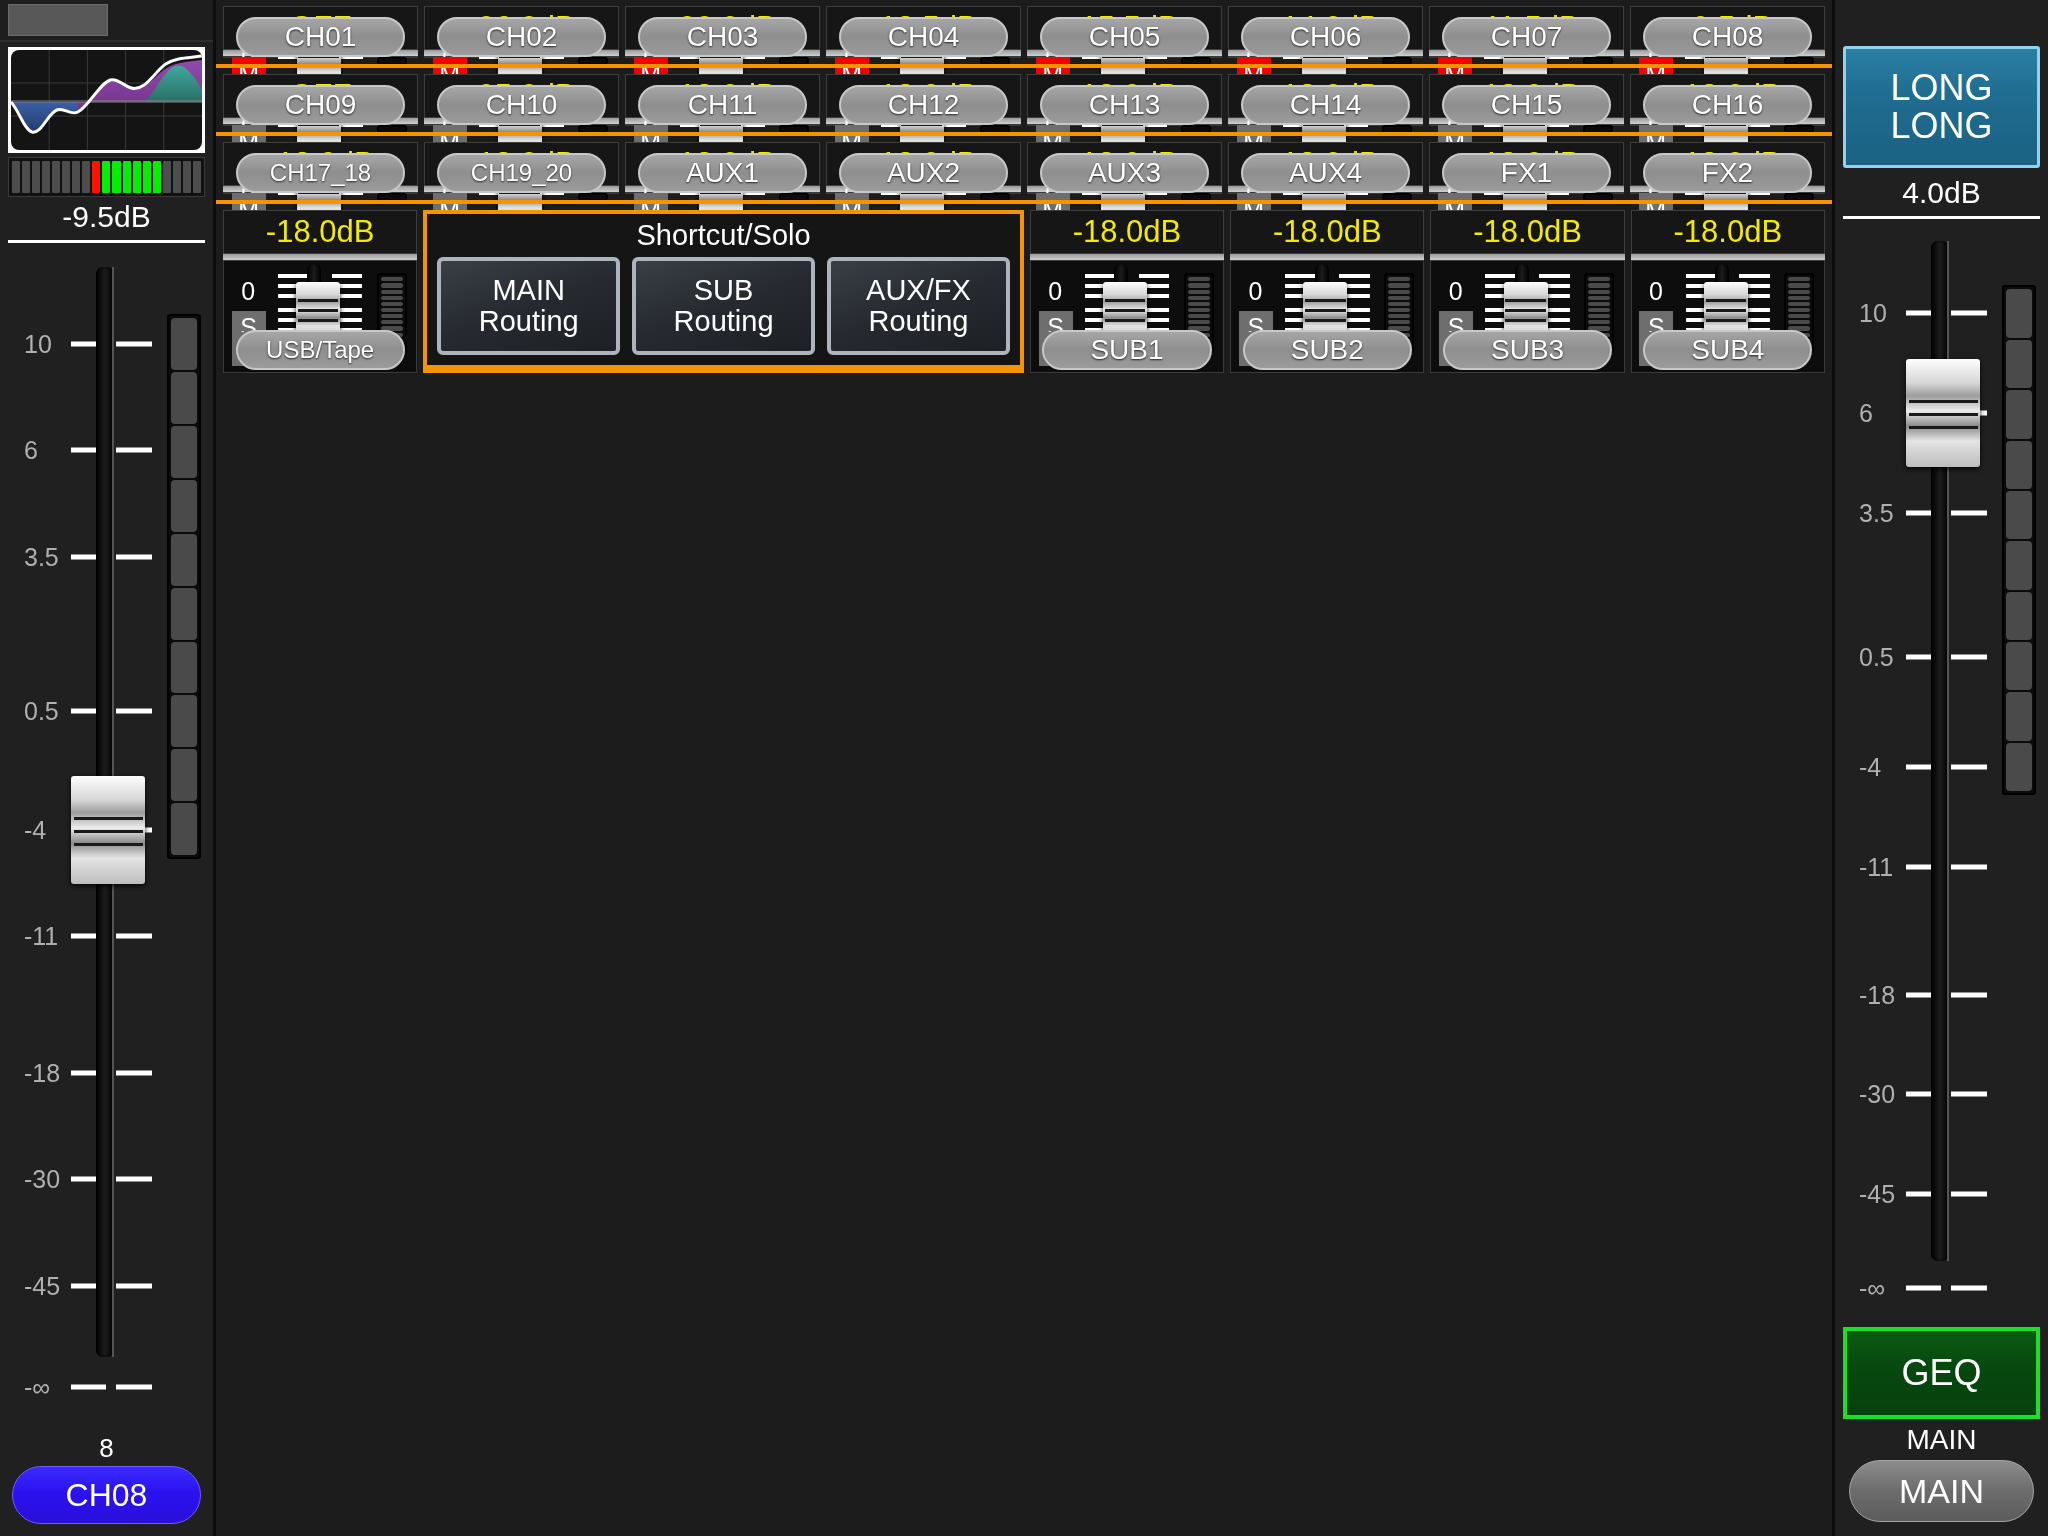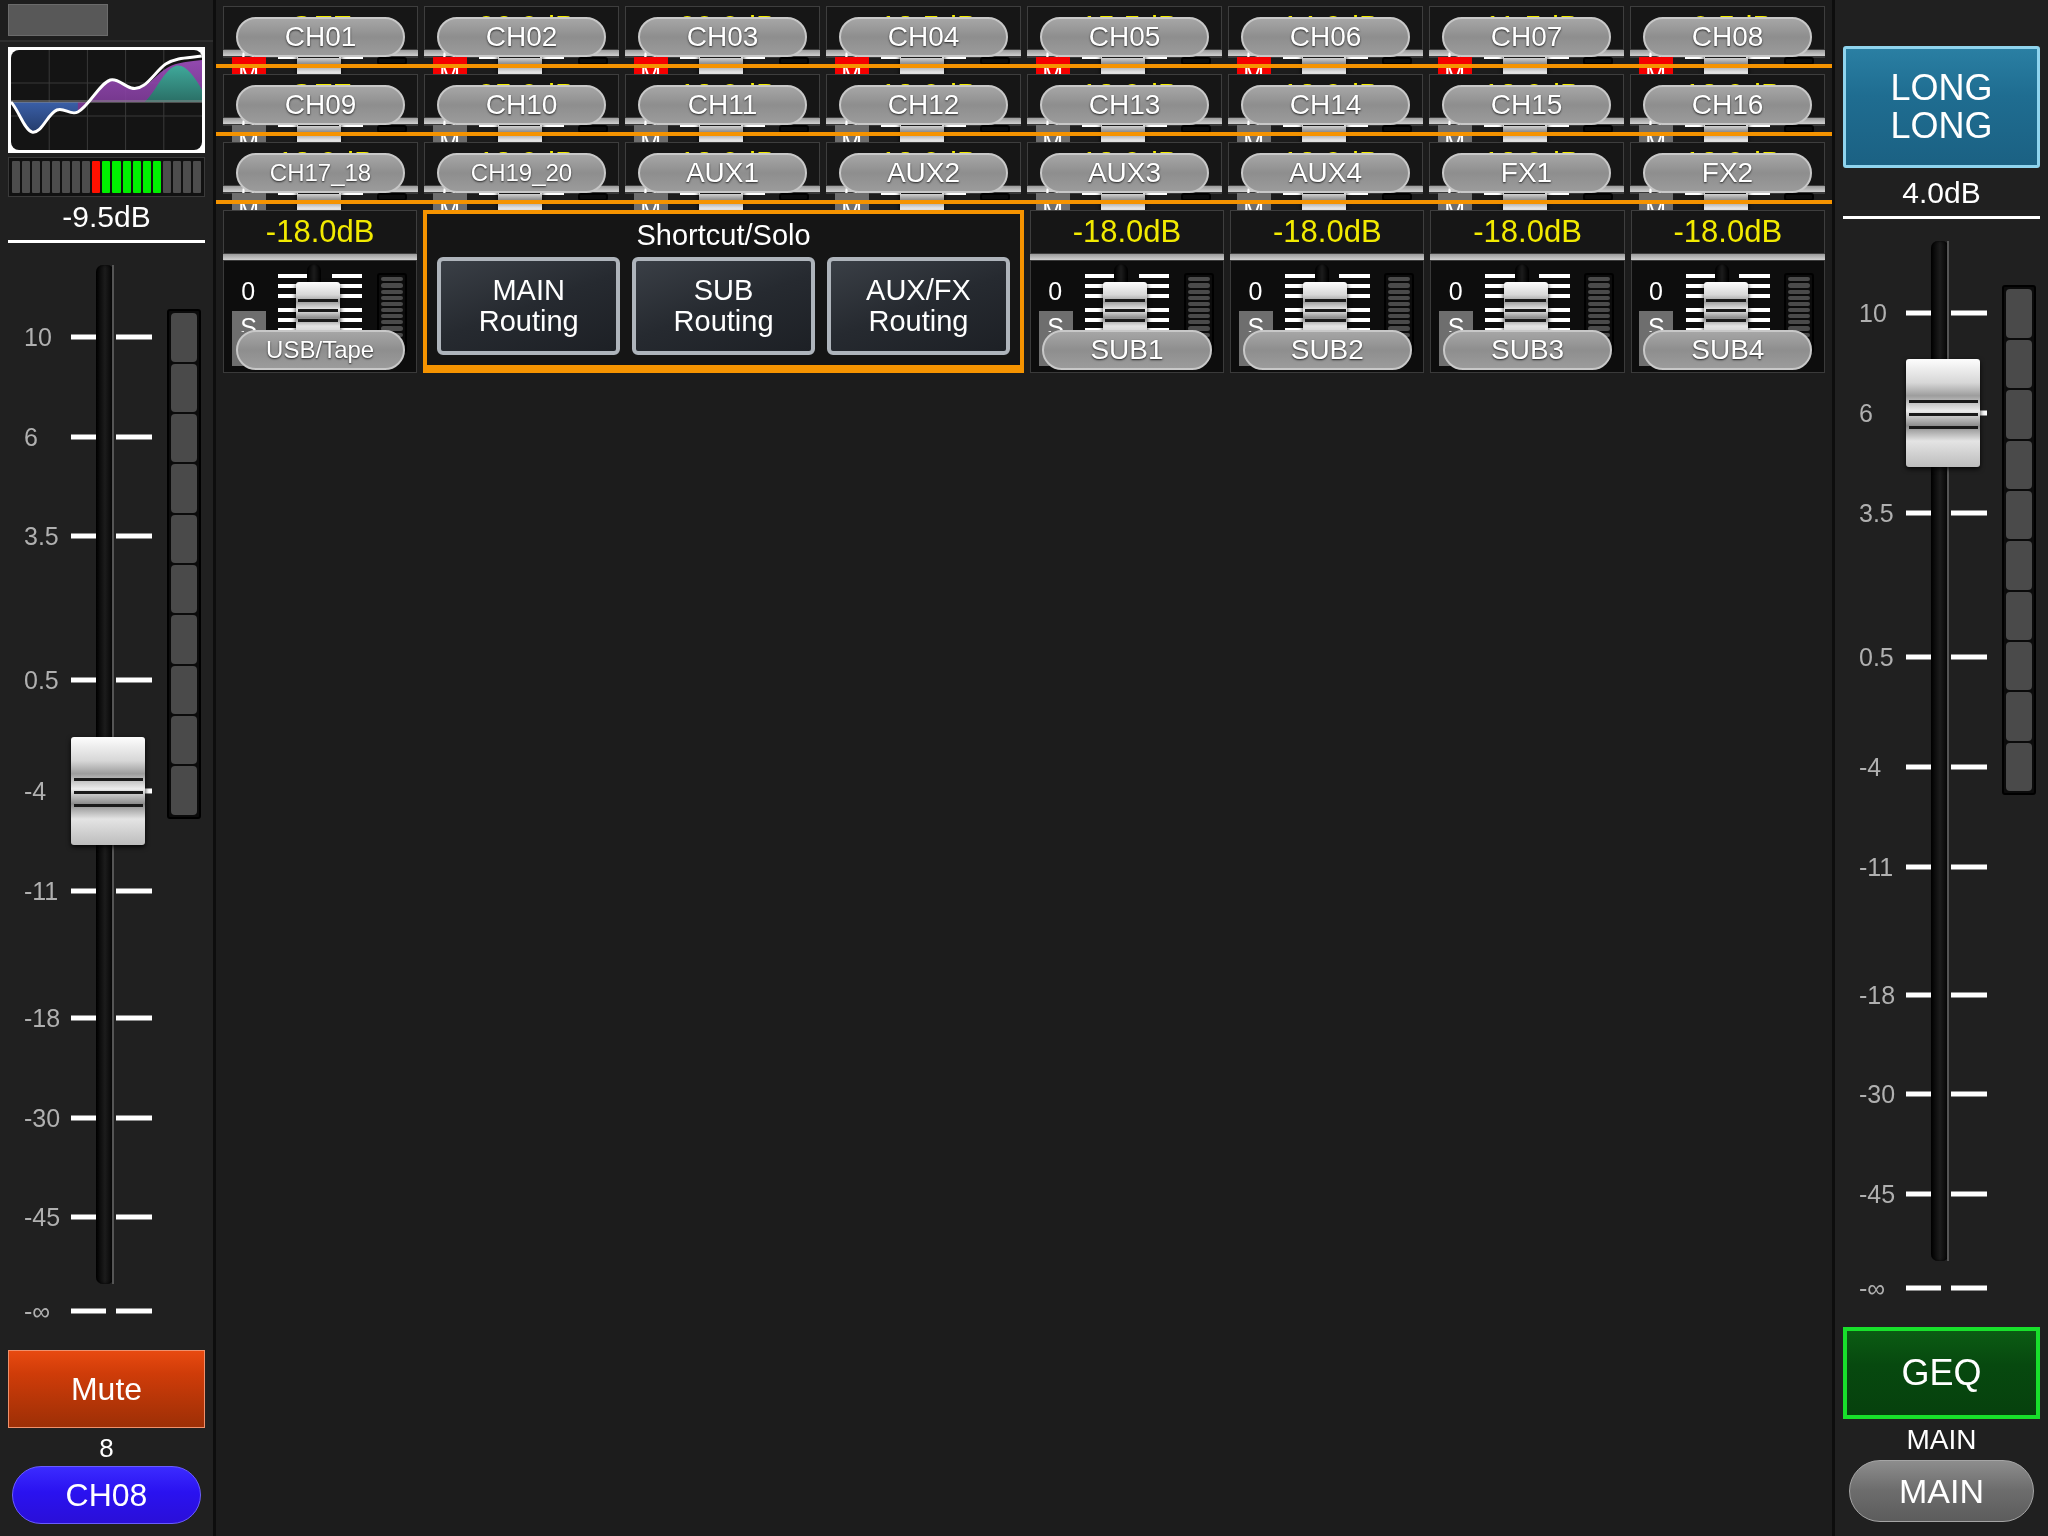--- a/index.html
+++ b/index.html
@@ -368,21 +368,20 @@
           <i></i>
           <i></i>
           <i></i>
           <i></i>
           <i></i>
           <i></i>
           <i></i>
         </div>
       </div>
 
-    <div class="mute-btn">Mute</div>
     <div class="lp-num">8</div>
     <div class="lp-chan">CH08</div>
   </div>
 
   <div class="center">
     <div class="row" id="row0">
         <div class="strip">
           <div class="strip-val">OFF</div>
           <div class="strip-bar"></div>
           <div class="strip-body green">

